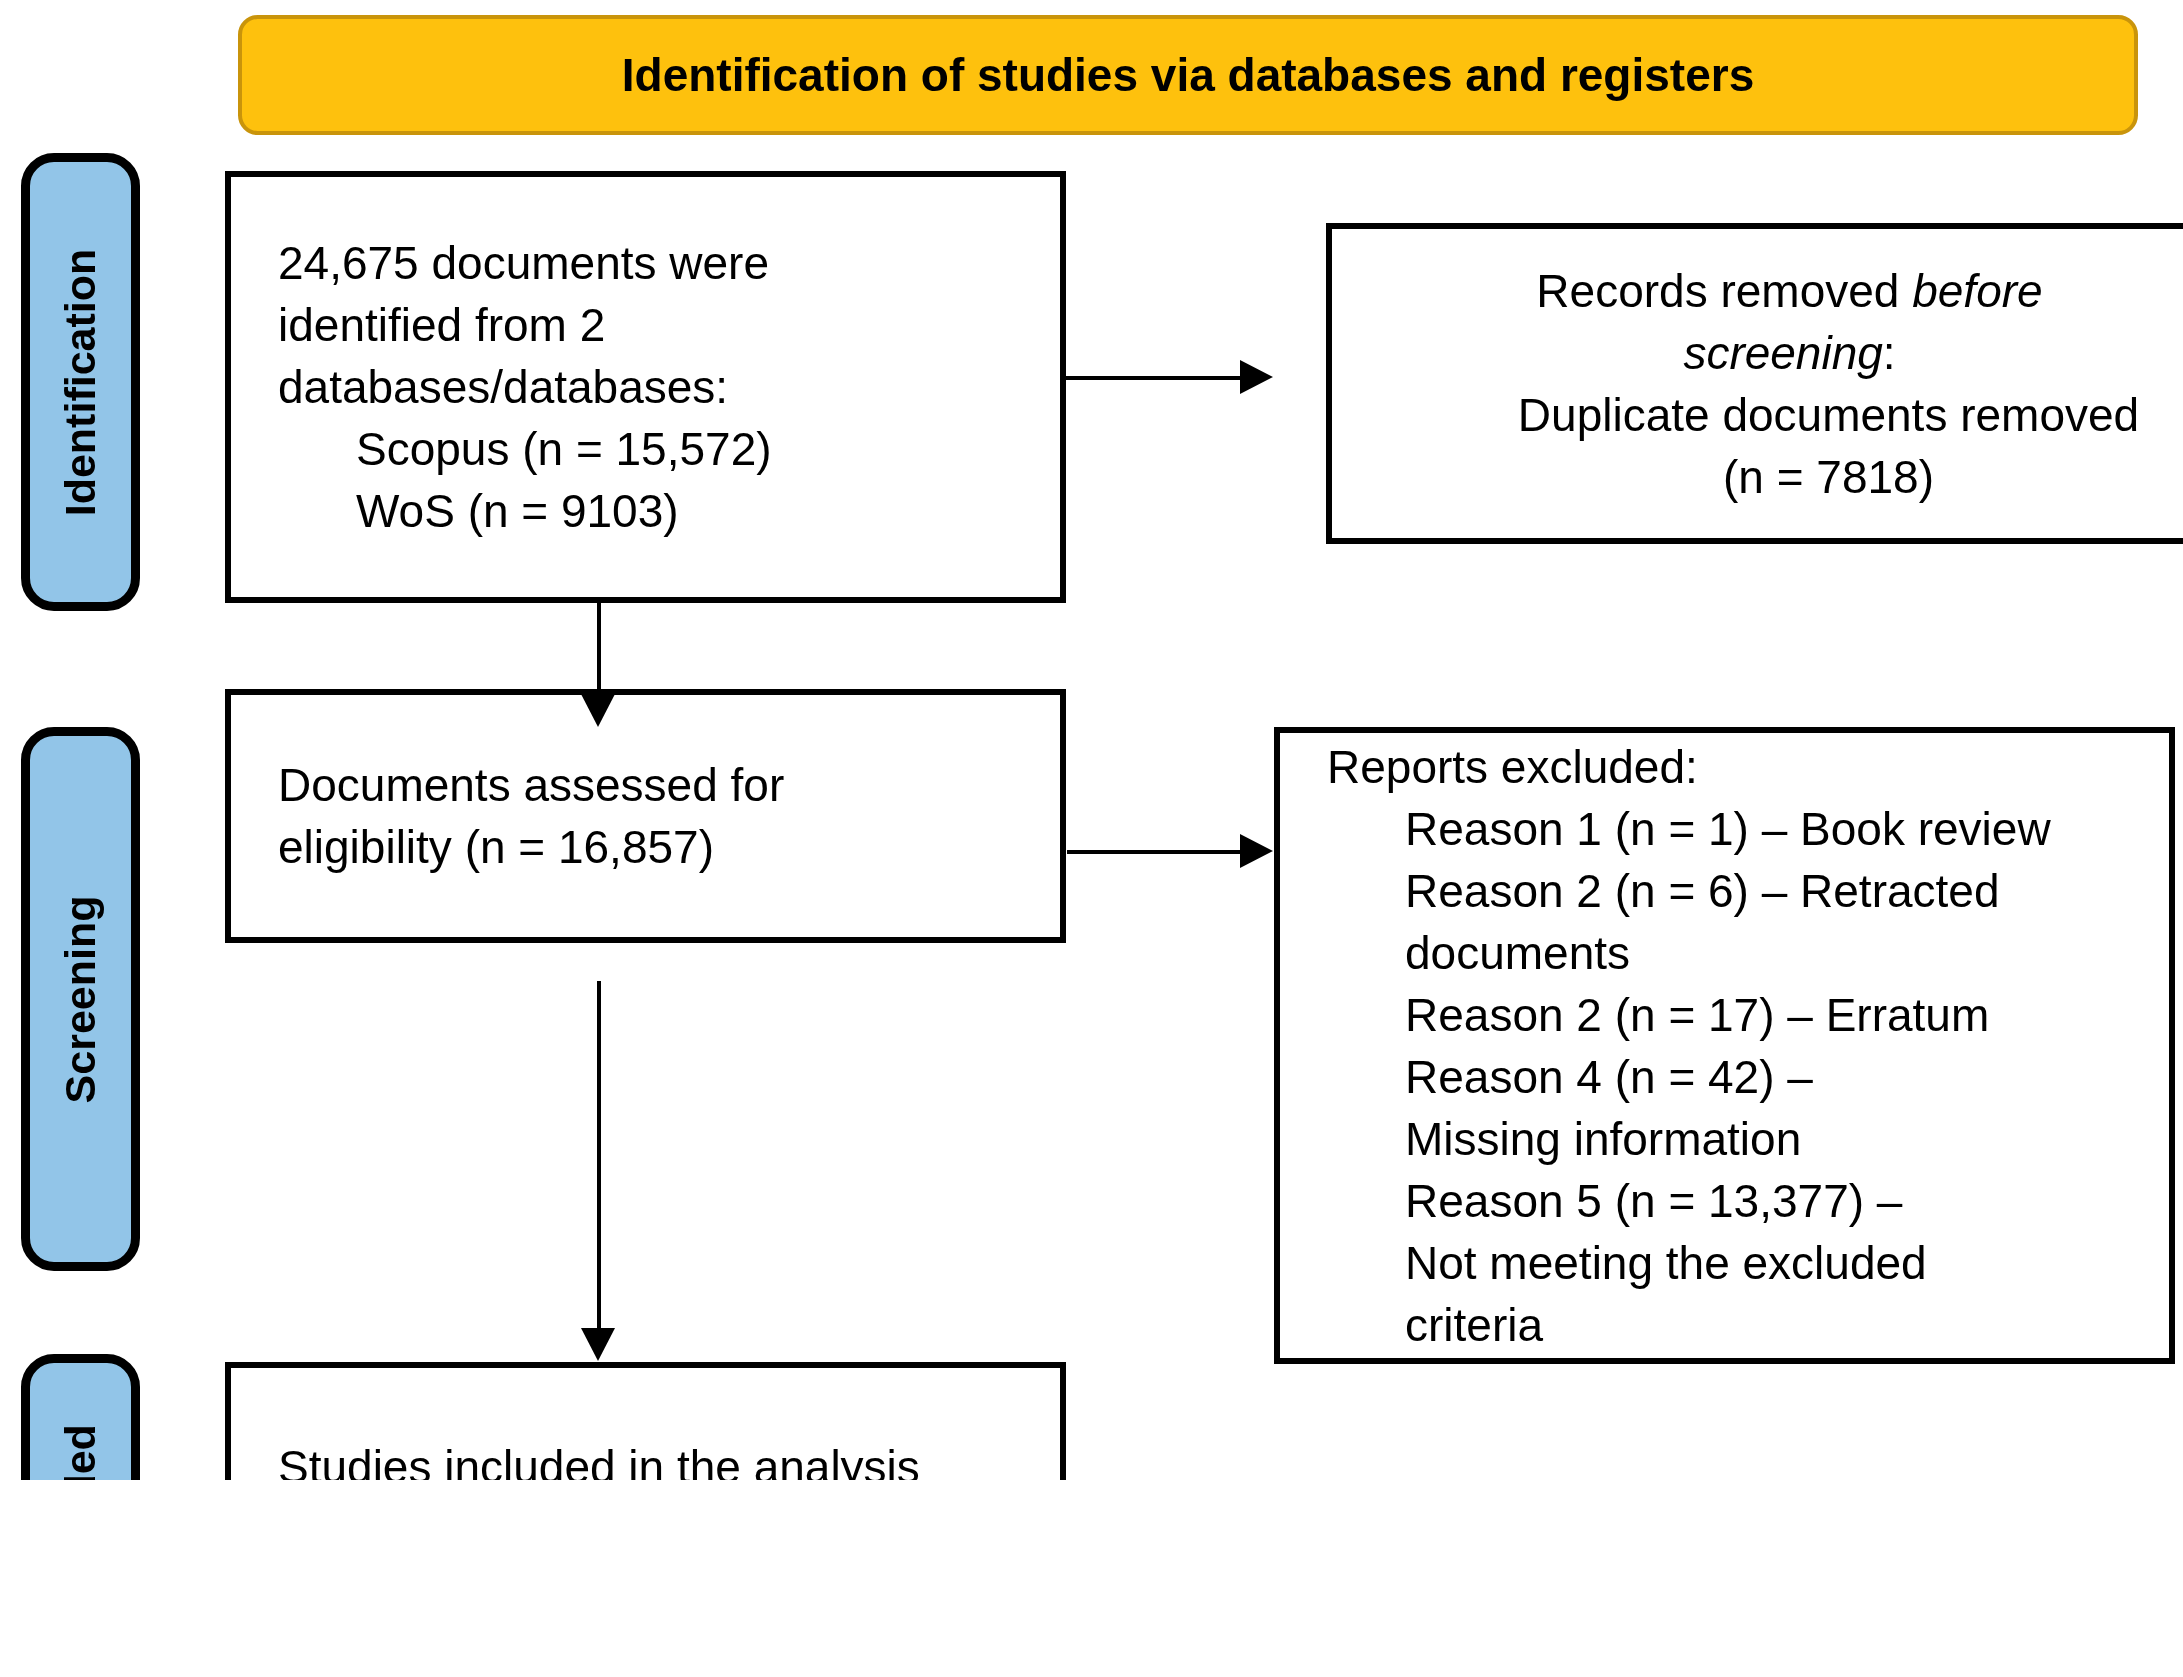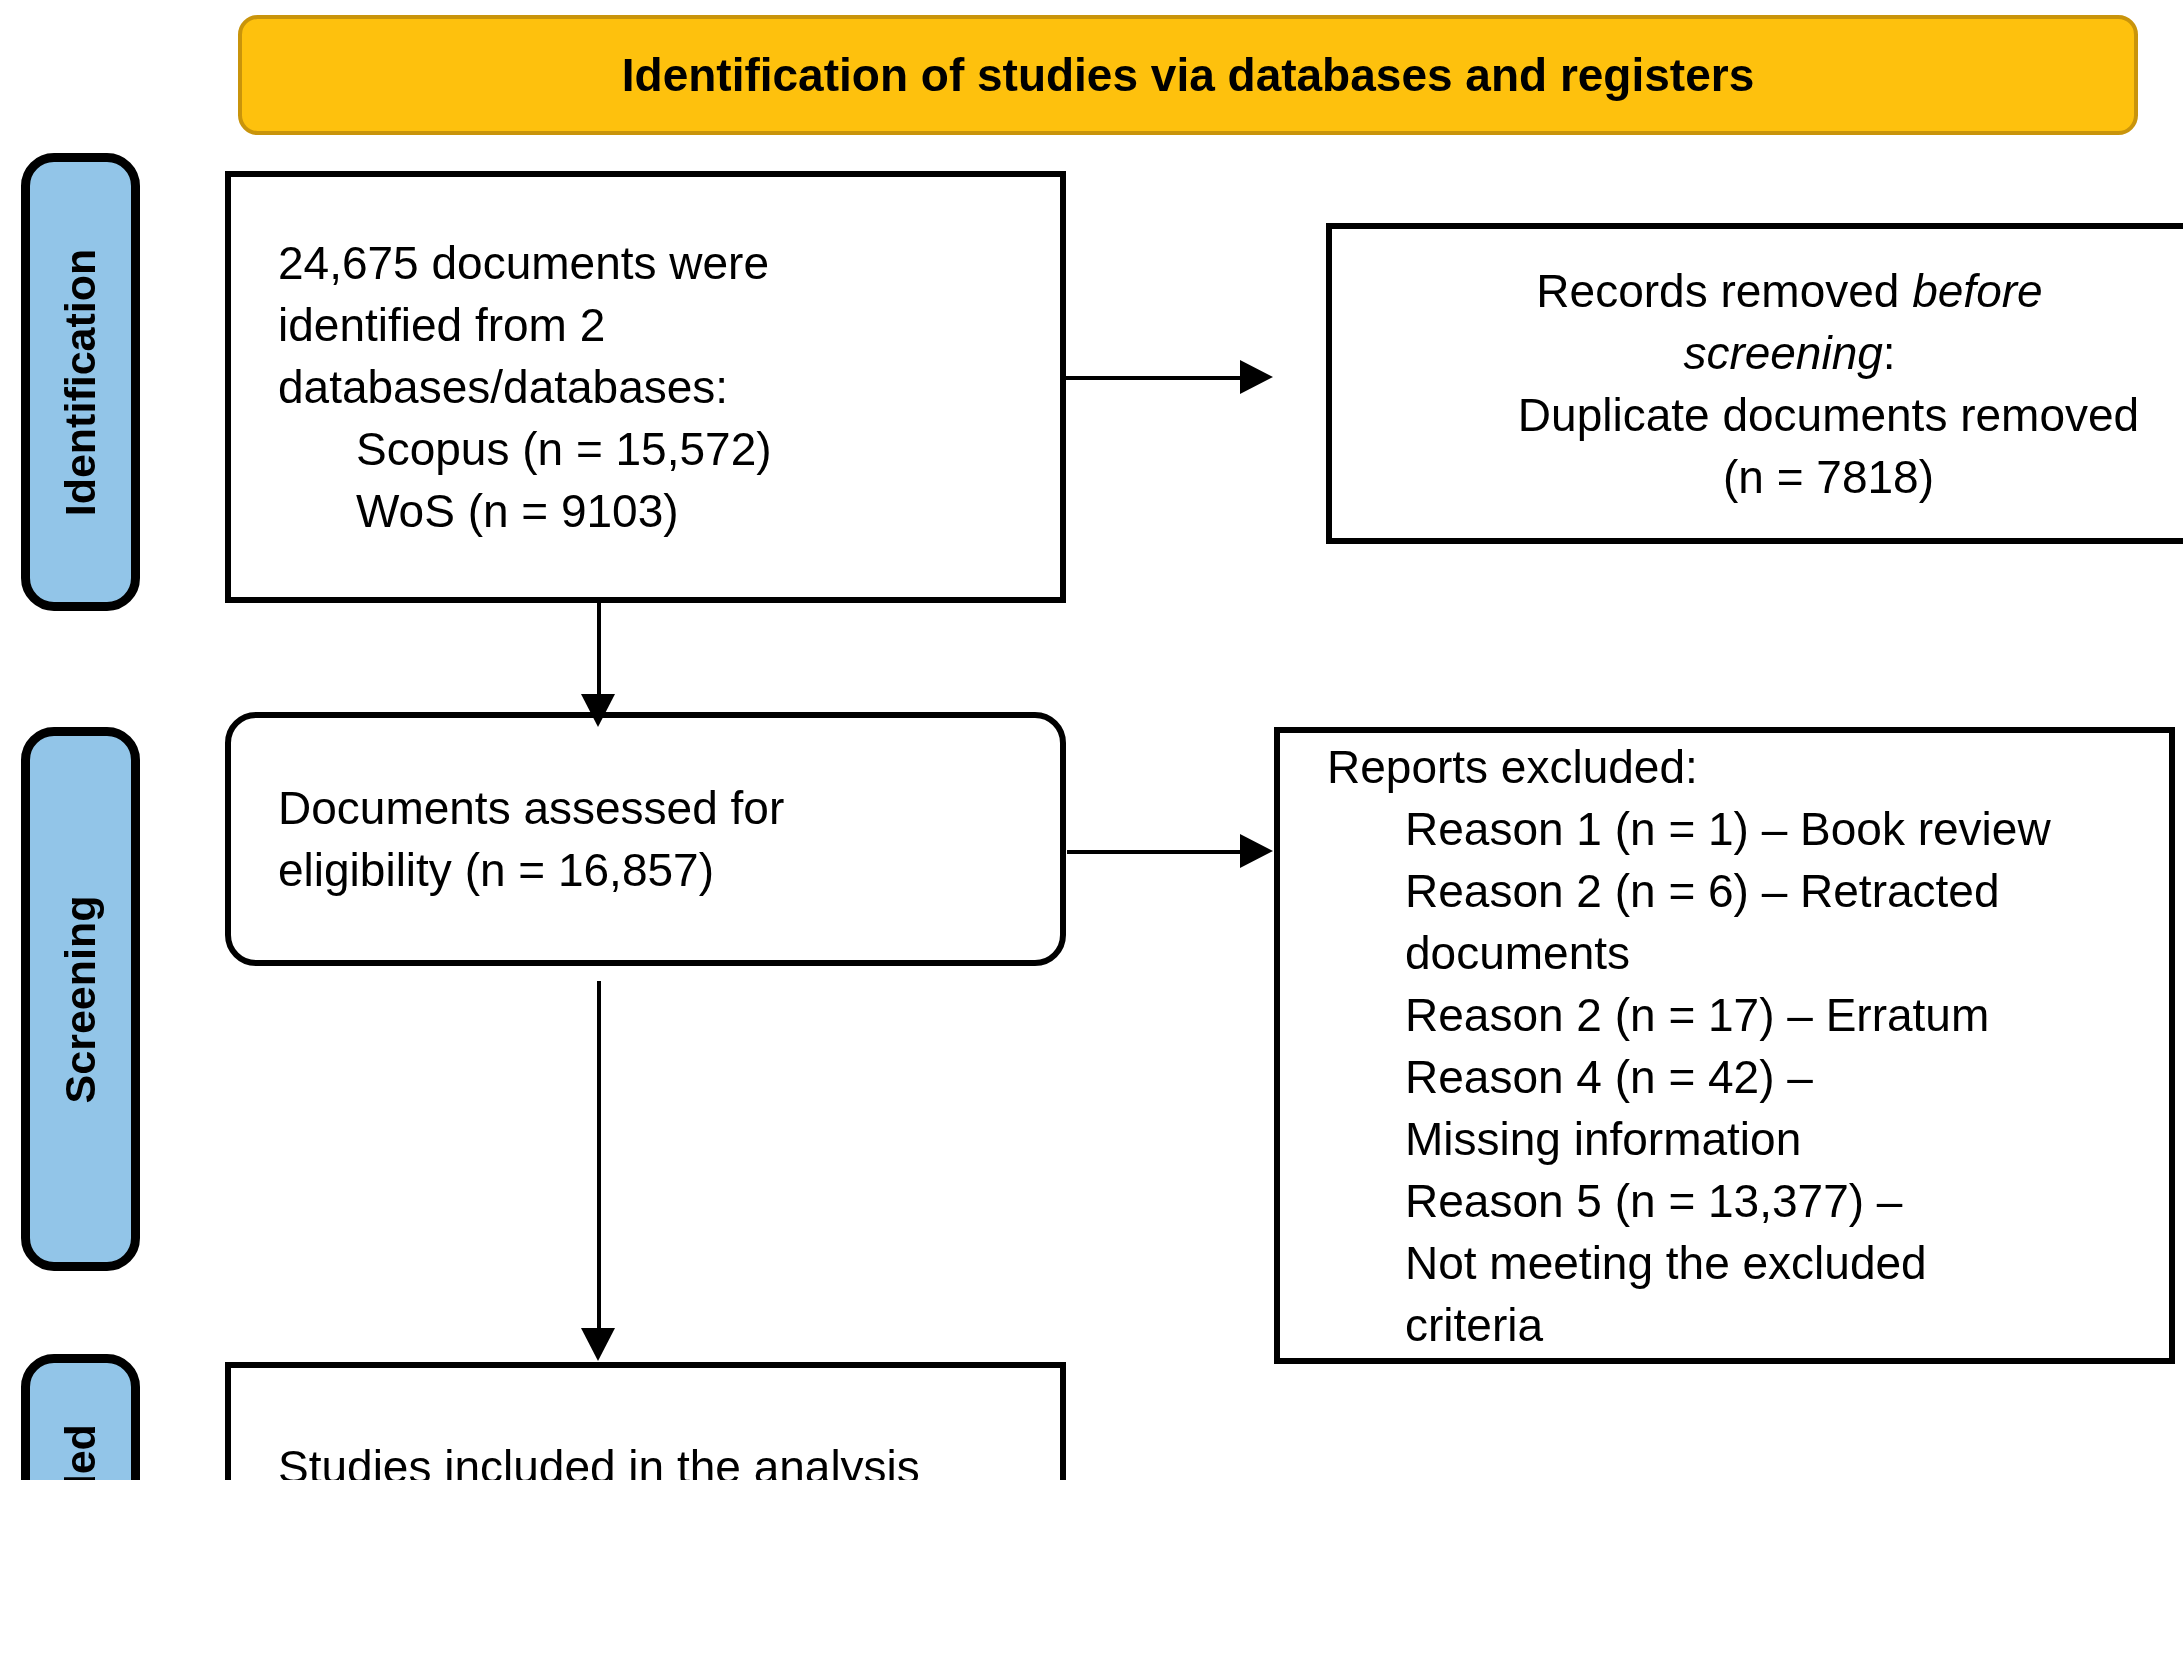--- a/index.html
+++ b/index.html
@@ -38,21 +38,21 @@
   .flowbox{
     position:absolute;background:#ffffff;border:6.7px solid var(--ink);box-sizing:border-box;
     display:flex;flex-direction:column;justify-content:center;
     font-size:46px;padding:0 21px 0 47px;
   }
   .flowbox .line{line-height:62px;white-space:nowrap;}
   .flowbox .line.indent-1{padding-left:78px;}
   .flowbox .it{font-style:italic;}
   #box-identified{left:225px;top:171px;width:841px;height:432px;}
   #box-removed{left:1326px;top:223px;width:901px;height:321px;text-align:center;}
-  #box-assessed{left:225px;top:712px;width:841px;height:254px;border-radius:31px;}
+  #box-assessed{left:225px;top:689px;width:841px;height:254px;}
   #box-excluded{left:1274px;top:727px;width:901px;height:637px;}
   #box-included{left:225px;top:1362px;width:841px;height:305px;gap:34px;}
   
   .shaft{position:absolute;background:var(--ink);}
   .head{position:absolute;width:0;height:0;}
   .head.down{border-left:17.6px solid transparent;border-right:17.6px solid transparent;border-top:33px solid var(--ink);}
   .head.right{border-top:17.6px solid transparent;border-bottom:17.6px solid transparent;border-left:33px solid var(--ink);}
   
   #a1-shaft{left:597px;top:603px;width:4.1px;height:93px;}
   #a1-head{left:581px;top:694px;}

